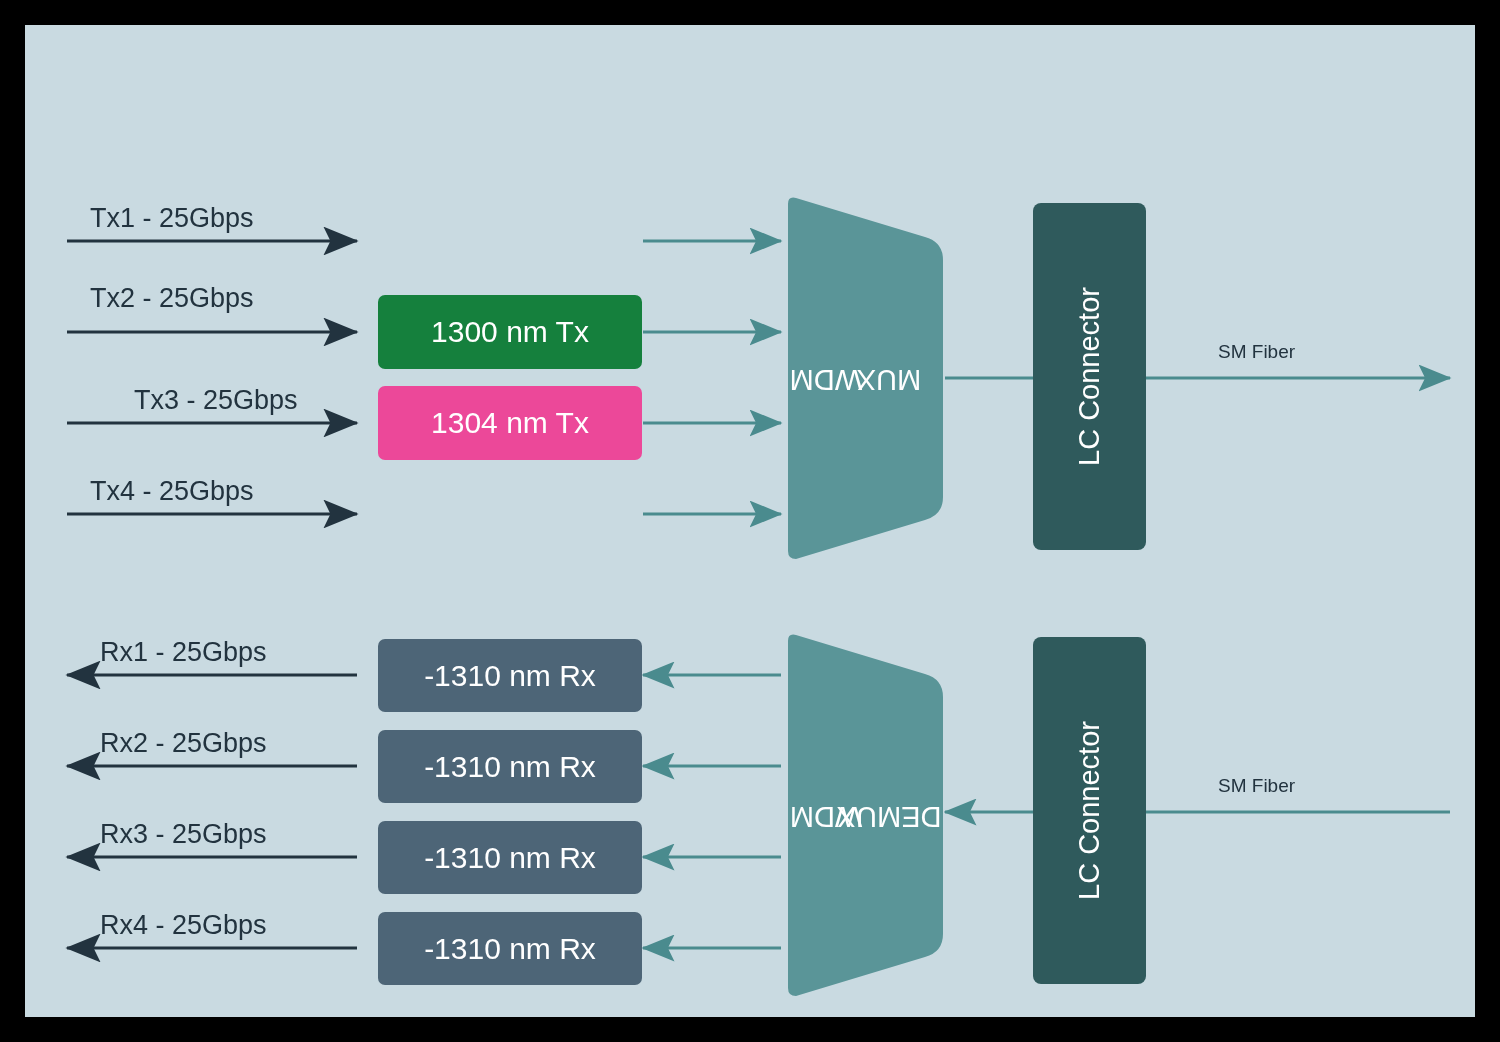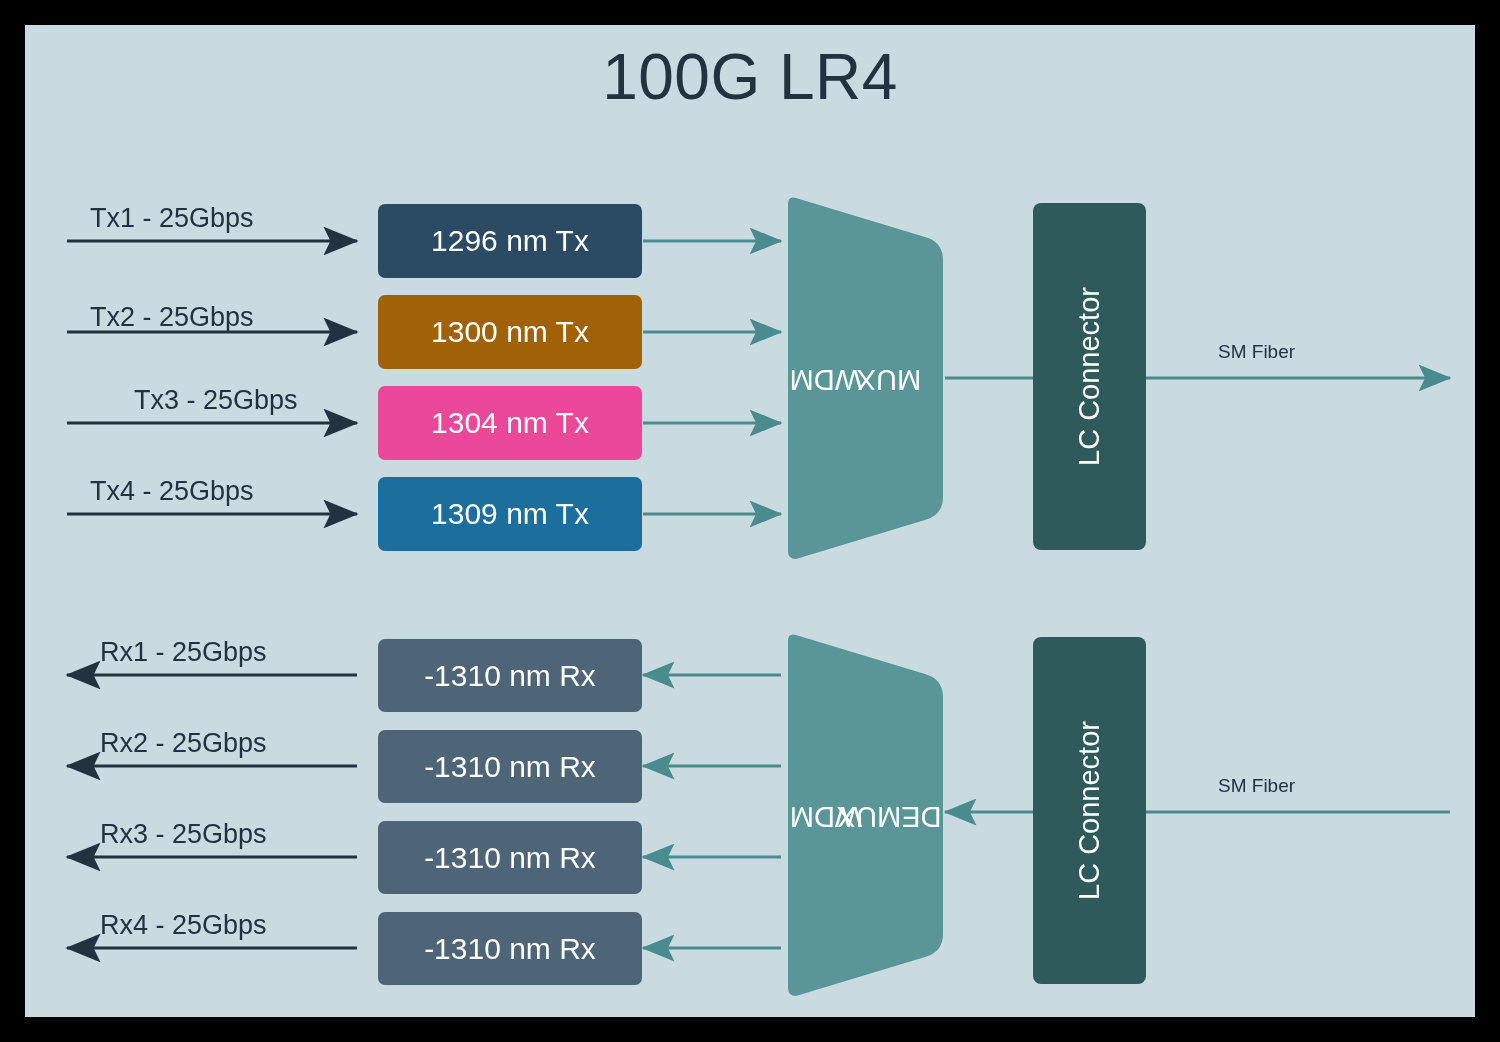--- a/index.html
+++ b/index.html
@@ -31,21 +31,20 @@
   .fiber-label{position:absolute;font-size:19px;color:#22333f;white-space:nowrap;}
 
   svg.lines{position:absolute;left:0;top:0;width:1450px;height:992px;overflow:visible;}
 </style>
 </head>
 <body>
 
 <div id="frame">
   <div id="stage">
 
-    <div class="title">100G LR4</div>
 
     <svg class="lines" viewBox="0 0 1450 992">
       <defs>
         <marker id="ar-dark" markerWidth="11" markerHeight="9" refX="10.5" refY="4.5" orient="auto" markerUnits="strokeWidth">
           <path d="M0,0 L11,4.5 L0,9 L2.2,4.5 Z" fill="#22333f"></path>
         </marker>
         <marker id="al-dark" markerWidth="11" markerHeight="9" refX="0.5" refY="4.5" orient="auto" markerUnits="strokeWidth">
           <path d="M11,0 L0,4.5 L11,9 L8.8,4.5 Z" fill="#22333f"></path>
         </marker>
         <marker id="ar-teal" markerWidth="11" markerHeight="9" refX="10.5" refY="4.5" orient="auto" markerUnits="strokeWidth">
@@ -89,28 +88,26 @@
       </g>
 
       <line x1="920" y1="787" x2="1425" y2="787" stroke="#4a8b8e" stroke-width="3" marker-start="url(#al-teal)"></line>
 
       <path d="M766,181 L766,526 Q766,534 774,534 L903,495 Q921,490 921,472 L921,235 Q921,217 903,212 L774,173 Q766,171 766,179 Z" fill="#5a9598" transform="translate(-3,0)"></path>
 
       <path d="M766,618 L766,963 Q766,971 774,971 L903,932 Q921,927 921,909 L921,672 Q921,654 903,649 L774,610 Q766,608 766,616 Z" fill="#5a9598" transform="translate(-3,0)"></path>
     </svg>
 
     <div class="port-label" style="left:65px;top:178px;">Tx1 - 25Gbps</div>
-    <div class="port-label" style="left:65px;top:277px;">Tx2 - 25Gbps</div>
+    <div class="port-label" style="left:65px;top:258px;">Tx2 - 25Gbps</div>
     <div class="port-label" style="left:65px;top:360px;margin-left:44px;">Tx3 - 25Gbps</div>
     <div class="port-label" style="left:65px;top:451px;">Tx4 - 25Gbps</div>
 
-    <div class="xbox" style="left:353px;top:179px;width:264px;height:74px;background:#2b4a63;">1296 nm Tx</div>
-    <div class="xbox" style="left:353px;top:270px;width:264px;height:74px;background:#a16207;">1300 nm Tx</div>
+    <div class="xbox" style="left:353px;top:270px;width:264px;height:74px;background:#15803d;">1300 nm Tx</div>
     <div class="xbox" style="left:353px;top:361px;width:264px;height:74px;background:#ec4899;">1304 nm Tx</div>
-    <div class="xbox" style="left:353px;top:452px;width:264px;height:74px;background:#1c6f9c;">1309 nm Tx</div>
 
     <div class="trap" style="left:763px;top:173px;width:158px;height:361px;">
       <div class="trap-label" style="left:-10px;">
         <span>
           <span>WDM</span><br>
           <span>MUX</span>
         </span>
       </div>
     </div>
 

